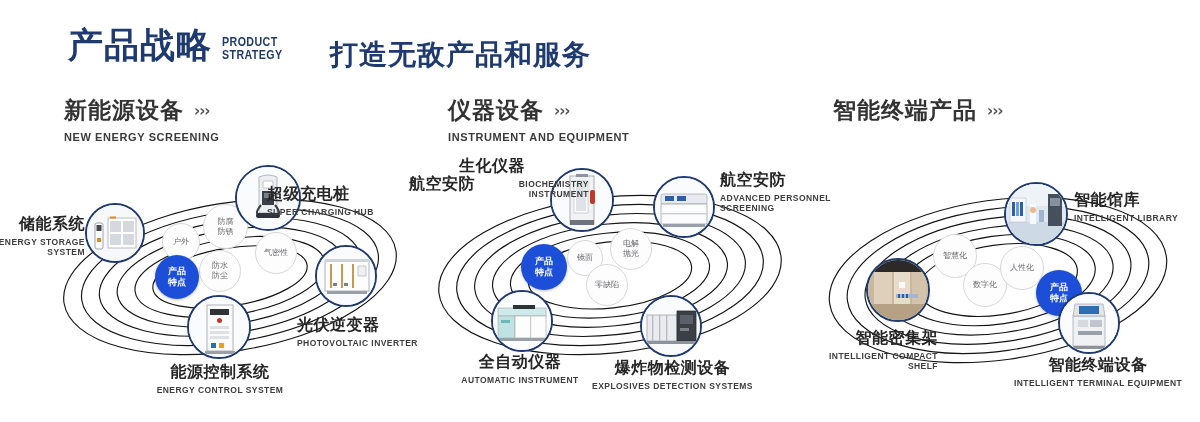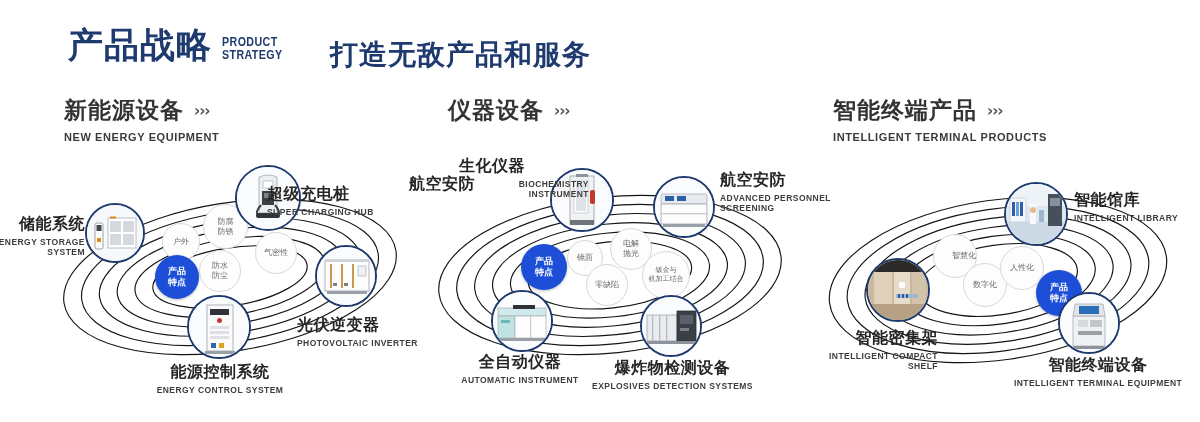--- a/index.html
+++ b/index.html
@@ -104,36 +104,36 @@
       <div>STRATEGY</div>
     </div>
   </div>
   <div class="hdr-slogan">打造无敌产品和服务</div>
 
   <div class="sec-head" style="left:64px;top:95px;">
     <div class="sec-cn">
       <span>新能源设备</span>
       <span class="chev">›››</span>
     </div>
-    <div class="sec-en">NEW ENERGY EQUIPMENT</div>
+    <div class="sec-en">NEW ENERGY SCREENING</div>
   </div>
 
   <div class="sec-head" style="left:448px;top:95px;">
     <div class="sec-cn">
       <span>仪器设备</span>
       <span class="chev">›››</span>
     </div>
+    <div class="sec-en">INSTRUMENT AND EQUIPMENT</div>
   </div>
 
   <div class="sec-head" style="left:833px;top:95px;">
     <div class="sec-cn">
       <span>智能终端产品</span>
       <span class="chev">›››</span>
     </div>
-    <div class="sec-en">INTELLIGENT TERMINAL PRODUCTS</div>
   </div>
 
   <div class="diagram" style="left:55px;top:150px;width:360px;height:250px;">
 
     <svg class="rings" width="360" height="250" viewBox="0 0 360 250">
       <g fill="none" stroke="#141414" stroke-width="1.15">
         <ellipse cx="175" cy="127" rx="168" ry="74" transform="rotate(-9 175 127)"></ellipse>
         <ellipse cx="175" cy="127" rx="150" ry="65" transform="rotate(-9 175 127)"></ellipse>
         <ellipse cx="175" cy="127" rx="132" ry="56" transform="rotate(-9 175 127)"></ellipse>
         <ellipse cx="175" cy="127" rx="114" ry="47" transform="rotate(-9 175 127)"></ellipse>
@@ -253,24 +253,20 @@
       </g>
     </svg>
 
     <div class="feat" style="left:142px;top:90px;width:36px;height:36px;">
       <span>镜面</span>
     </div>
     <div class="feat" style="left:185px;top:78px;width:42px;height:42px;white-space:pre-line;">
       <span>电解
 抛光</span>
     </div>
-    <div class="feat" style="left:217px;top:101px;width:48px;height:48px;white-space:pre-line;font-size:7px;line-height:9px;">
-      <span>钣金与
-机加工结合</span>
-    </div>
     <div class="feat" style="left:161px;top:114px;width:42px;height:42px;">
       <span>零缺陷</span>
     </div>
 
     <div class="core" style="left:96px;top:94px;width:46px;height:46px;">
       <div>
         <div>产品</div>
         <div>特点</div>
       </div>
     </div>
@@ -356,21 +352,21 @@
       <g fill="none" stroke="#141414" stroke-width="1.15">
         <ellipse cx="180" cy="130" rx="170" ry="80" transform="rotate(-8 180 130)"></ellipse>
         <ellipse cx="180" cy="130" rx="152" ry="71" transform="rotate(-8 180 130)"></ellipse>
         <ellipse cx="180" cy="130" rx="134" ry="62" transform="rotate(-8 180 130)"></ellipse>
         <ellipse cx="180" cy="130" rx="116" ry="53" transform="rotate(-8 180 130)"></ellipse>
         <ellipse cx="180" cy="130" rx="98" ry="44" transform="rotate(-8 180 130)"></ellipse>
         <ellipse cx="180" cy="130" rx="80" ry="35" transform="rotate(-8 180 130)"></ellipse>
       </g>
     </svg>
 
-    <div class="feat" style="left:115px;top:84px;width:44px;height:44px;justify-content:flex-end;">
+    <div class="feat" style="left:115px;top:84px;width:44px;height:44px;">
       <span>智慧化</span>
     </div>
     <div class="feat" style="left:145px;top:113px;width:44px;height:44px;">
       <span>数字化</span>
     </div>
     <div class="feat" style="left:182px;top:96px;width:44px;height:44px;">
       <span>人性化</span>
     </div>
 
     <div class="core" style="left:218px;top:120px;width:46px;height:46px;">

